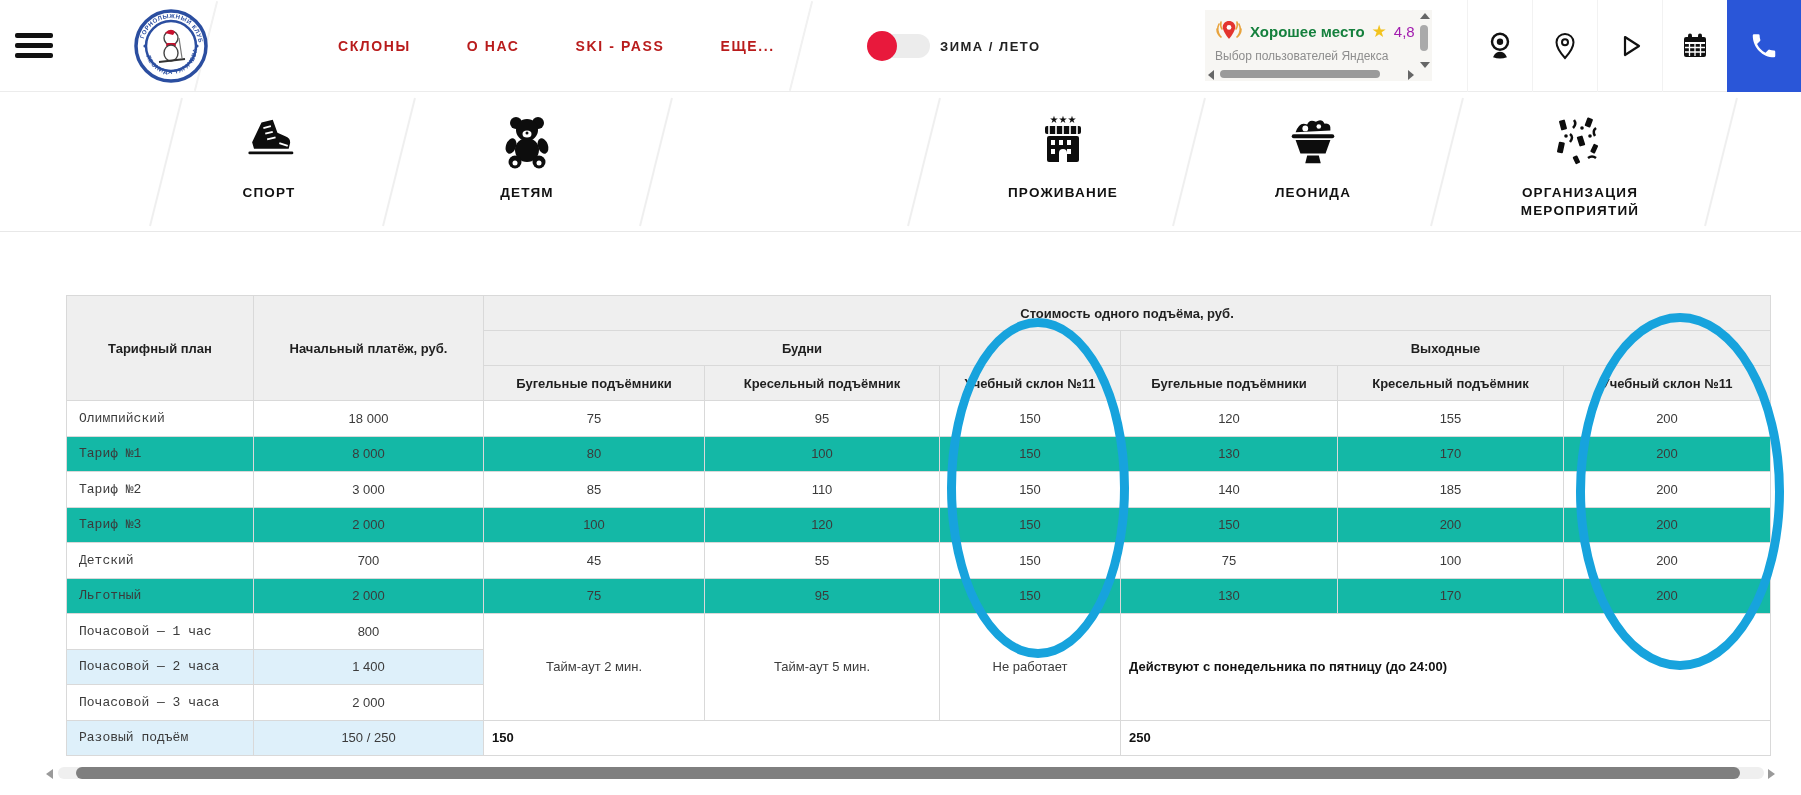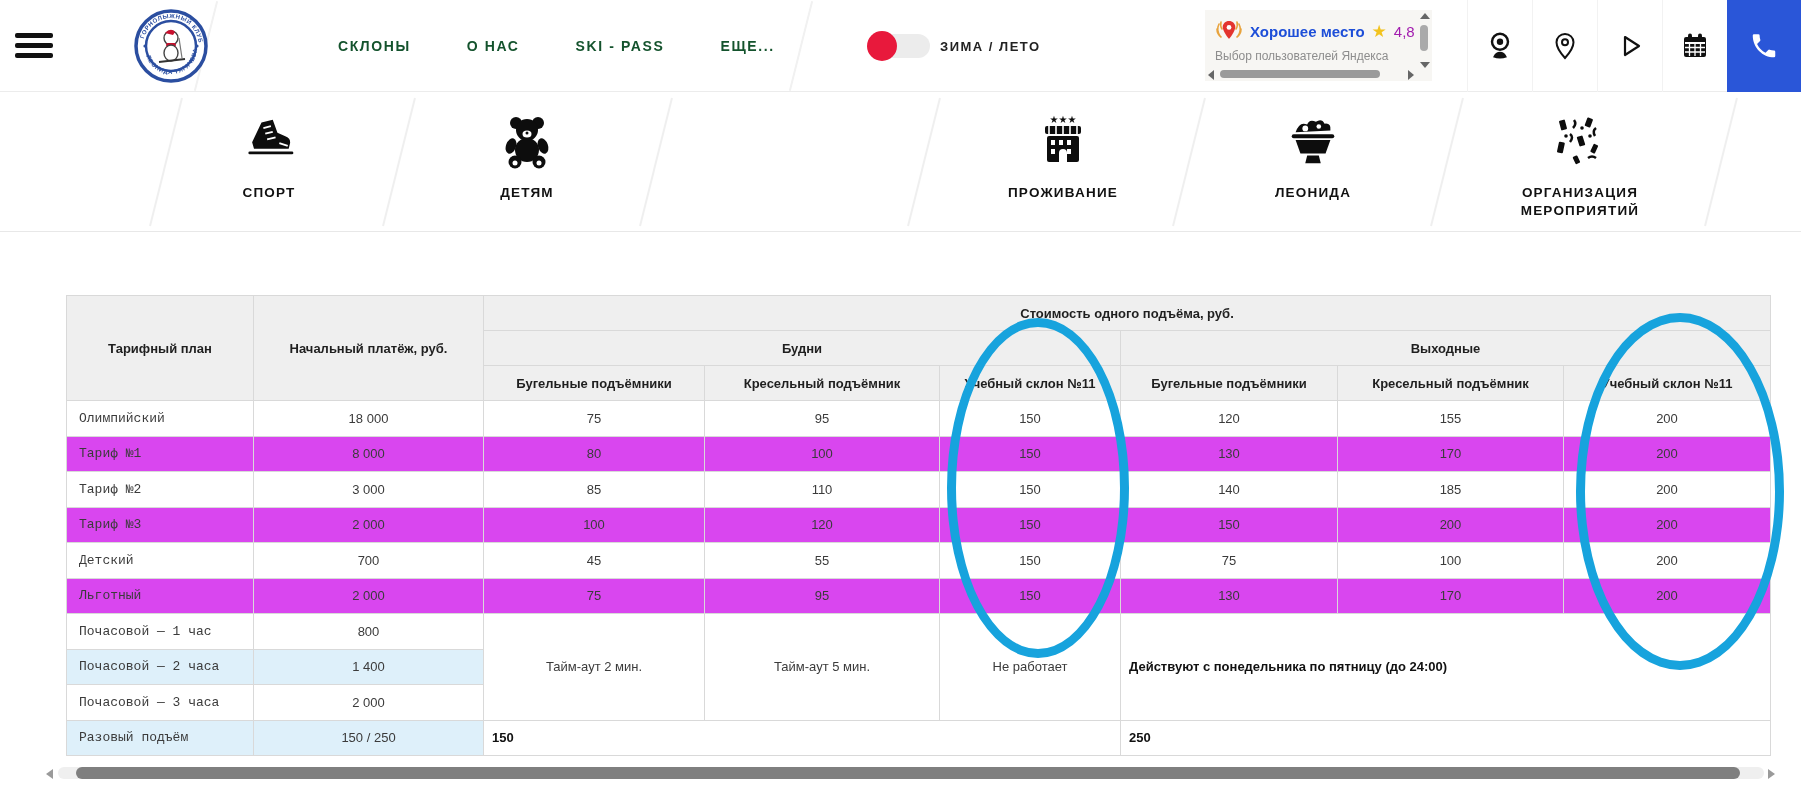--- a/index.html
+++ b/index.html
@@ -15,30 +15,30 @@
   
   .header {
     position: absolute; top:0; left:0; width:1801px; height:92px;
     background:#fff; border-bottom:1px solid #ececec; z-index:10;
   }
   .diag { position:absolute; width:2px; background:#f1f1f1; transform:rotate(14deg); }
   .hamburger { position:absolute; left:15px; top:33px; width:38px; height:26px; cursor:pointer; }
   .hamburger .bar { height:5px; background:#111; border-radius:2px; margin-bottom:5px; }
   .logo { position:absolute; left:133px; top:8px; width:76px; height:76px; }
   .nav { position:absolute; left:338px; top:0; height:92px; display:flex; align-items:center; gap:56px; }
-  .nav-item { font-size:14px; font-weight:700; letter-spacing:1.6px; color:#14532d; cursor:pointer; white-space:nowrap; }
+  .nav-item { font-size:14px; font-weight:700; letter-spacing:1.6px; color:#b91c1c; cursor:pointer; white-space:nowrap; }
   .season { position:absolute; left:868px; top:34px; display:flex; align-items:center; gap:10px; }
   .toggle-track { position:relative; width:62px; height:24px; border-radius:12px; background:#ececec; cursor:pointer; }
   .toggle-knob { position:absolute; left:-1px; top:-3px; width:30px; height:30px; border-radius:50%; background:#e8193c; }
   .season-label { font-size:13px; font-weight:600; letter-spacing:1.5px; color:#222; }
 
   
   .ybadge { position:absolute; left:1205px; top:10px; width:227px; height:71px; background:#f7f6f3; cursor:pointer; }
   .yb-row1 { display:flex; align-items:center; gap:7px; padding:10px 16px 0 10px; }
-  .yb-title { font-size:15px; font-weight:700; color:#1d4ed8; white-space:nowrap; }
+  .yb-title { font-size:15px; font-weight:700; color:#15803d; white-space:nowrap; }
   .yb-star { color:#f2c31e; font-size:17px; line-height:1; }
   .yb-rating { font-size:15px; color:#a21caf; }
   .yb-sub { padding:7px 16px 0 10px; font-size:12px; color:#8d8d8d; white-space:nowrap; }
   .yb-vscroll { position:absolute; right:1px; top:3px; width:13px; height:55px; }
   .yb-vthumb { position:absolute; left:2px; top:12px; width:8px; height:26px; background:#aaa; border-radius:4px; }
   .tri { width:0; height:0; position:absolute; }
   .tri-up    { left:2px; top:0;    border-left:5px solid transparent; border-right:5px solid transparent; border-bottom:6px solid #666; }
   .tri-down  { left:2px; bottom:0; border-left:5px solid transparent; border-right:5px solid transparent; border-top:6px solid #666; }
   .yb-hscroll { position:absolute; left:3px; bottom:2px; width:206px; height:10px; }
   .yb-hthumb { position:absolute; left:12px; top:1px; width:160px; height:8px; background:#9a9a9a; border-radius:4px; }
@@ -57,21 +57,21 @@
   .tile-sep { position:absolute; top:4px; width:2px; height:132px; background:#efefef; transform:rotate(14deg); }
 
   
   .price-table { position:absolute; left:66px; top:295px; width:1704px; border-collapse:collapse; table-layout:fixed; background:#fff; }
   .price-table th, .price-table td { border:1px solid #d9d9d9; font-size:13px; text-align:center; vertical-align:middle; }
   .price-table thead tr { height:35px; }
   .price-table tbody tr { height:35.5px; }
   .price-table th { background:#efefef; font-weight:700; color:#1f1f1f; }
   .price-table td { color:#3b3b3b; }
   .price-table td.plan { text-align:left; padding-left:12px;font-family:Liberation Mono, monospace; }
-  .price-table tr.alt td { background:#d946ef; }
+  .price-table tr.alt td { background:#14b8a6; }
   .price-table td.alt-cell { background:#def0fa; }
   .price-table td.note { background:#fff;margin-top:21px; }
   .price-table td.note-bold { font-weight:700; text-align:left; padding-left:8px; color:#111; }
   .price-table td.bigval { font-weight:700; text-align:left; padding-left:8px; color:#111; background:#fff; }
 
   
   .ellipse { position:absolute; border:9px solid #17a3dd; border-radius:50%; z-index:20; pointer-events:none; }
   .ellipse1 { left:947px; top:318px; width:182px; height:340px; }
   .ellipse2 { left:1576px; top:313px; width:208px; height:357px; }
 

